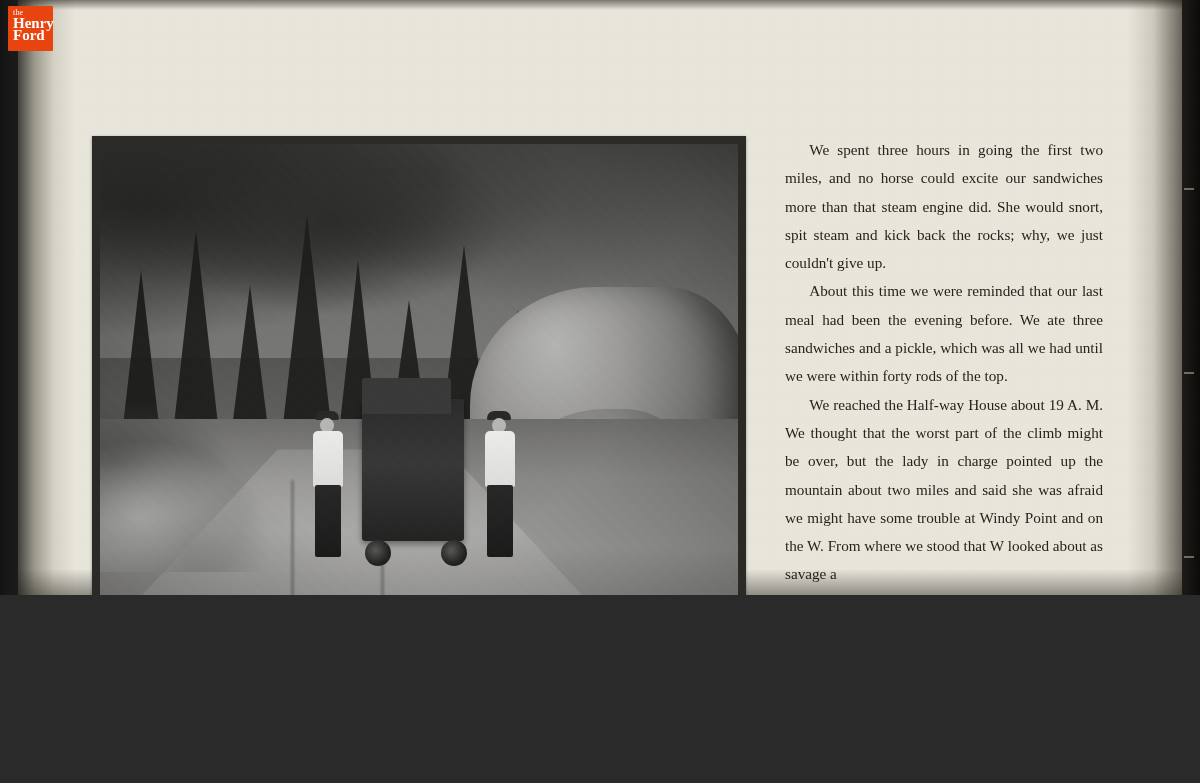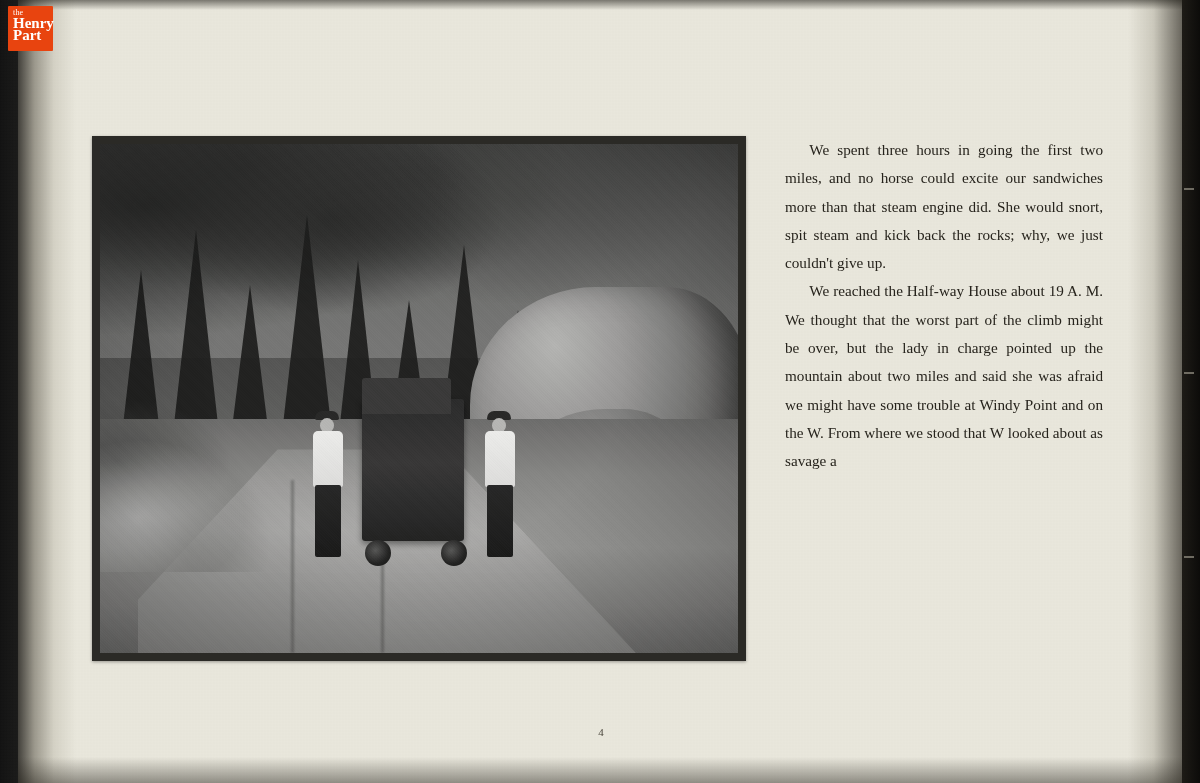--- a/index.html
+++ b/index.html
@@ -3,21 +3,21 @@
 <meta charset="utf-8">
 <style>
   html, body {
     margin: 0;
     padding: 0;
     background: #2a2a2a;
   }
   #page {
     position: relative;
     width: 1200px;
-    height: 783px;
+    height: 595px;
     overflow: hidden;
     background: #151515;
     font-family: "Liberation Serif", serif;
   }
 
   
   .scan-backdrop {
     position: absolute;
     inset: 0;
     background: linear-gradient(90deg, #131313 0%, #1b1b1a 1.5%, #262622 3%, #2f2f29 5%, #2b2b26 6.5%, #1d1d1a 8%, #141413 9.5%, #111 100%);
@@ -318,21 +318,21 @@
   <div class="edge-top"></div>
   <div class="edge-bottom"></div>
 
   <div class="fiducial" style="top:188px"></div>
   <div class="fiducial" style="top:372px"></div>
   <div class="fiducial" style="top:556px"></div>
 
   <div class="logo">
     <span class="l1">the</span>
     <span class="l2">Henry</span>
-    <span class="l3">Part</span>
+    <span class="l3">Ford</span>
   </div>
 
   <div class="plate-frame">
     <div class="photo">
       <div class="sky"></div>
       <div class="forest"></div>
 
       <div class="tree" style="left:3%;  border-bottom-width:190px;"></div>
       <div class="tree" style="left:11%; border-bottom-width:230px; border-left-width:26px; border-right-width:26px;"></div>
       <div class="tree" style="left:20%; border-bottom-width:175px;"></div>
@@ -374,16 +374,17 @@
     </div>
   </div>
 
   <div class="caption">
   </div>
 
   <div class="folio">4</div>
 
   <div class="text-col">
     <p>We spent three hours in going the first two miles, and no horse could excite our sandwiches more than that steam engine did.   She would snort, spit steam and kick back the rocks; why, we just couldn't give up.</p>
+    <p>About this time we were reminded that our last meal had been the evening before.   We ate three sandwiches and a pickle, which was all we had until we were within forty rods of the top.</p>
     <p>We reached the  Half-way  House about 19 A. M.  We thought that the worst part of the climb might be over, but the lady in charge pointed up the mountain about two miles and said she was afraid we might have some trouble at Windy Point and on the W.   From where we stood that W looked about as savage a</p>
   </div>
 
 </div>
 
 </body></html>

